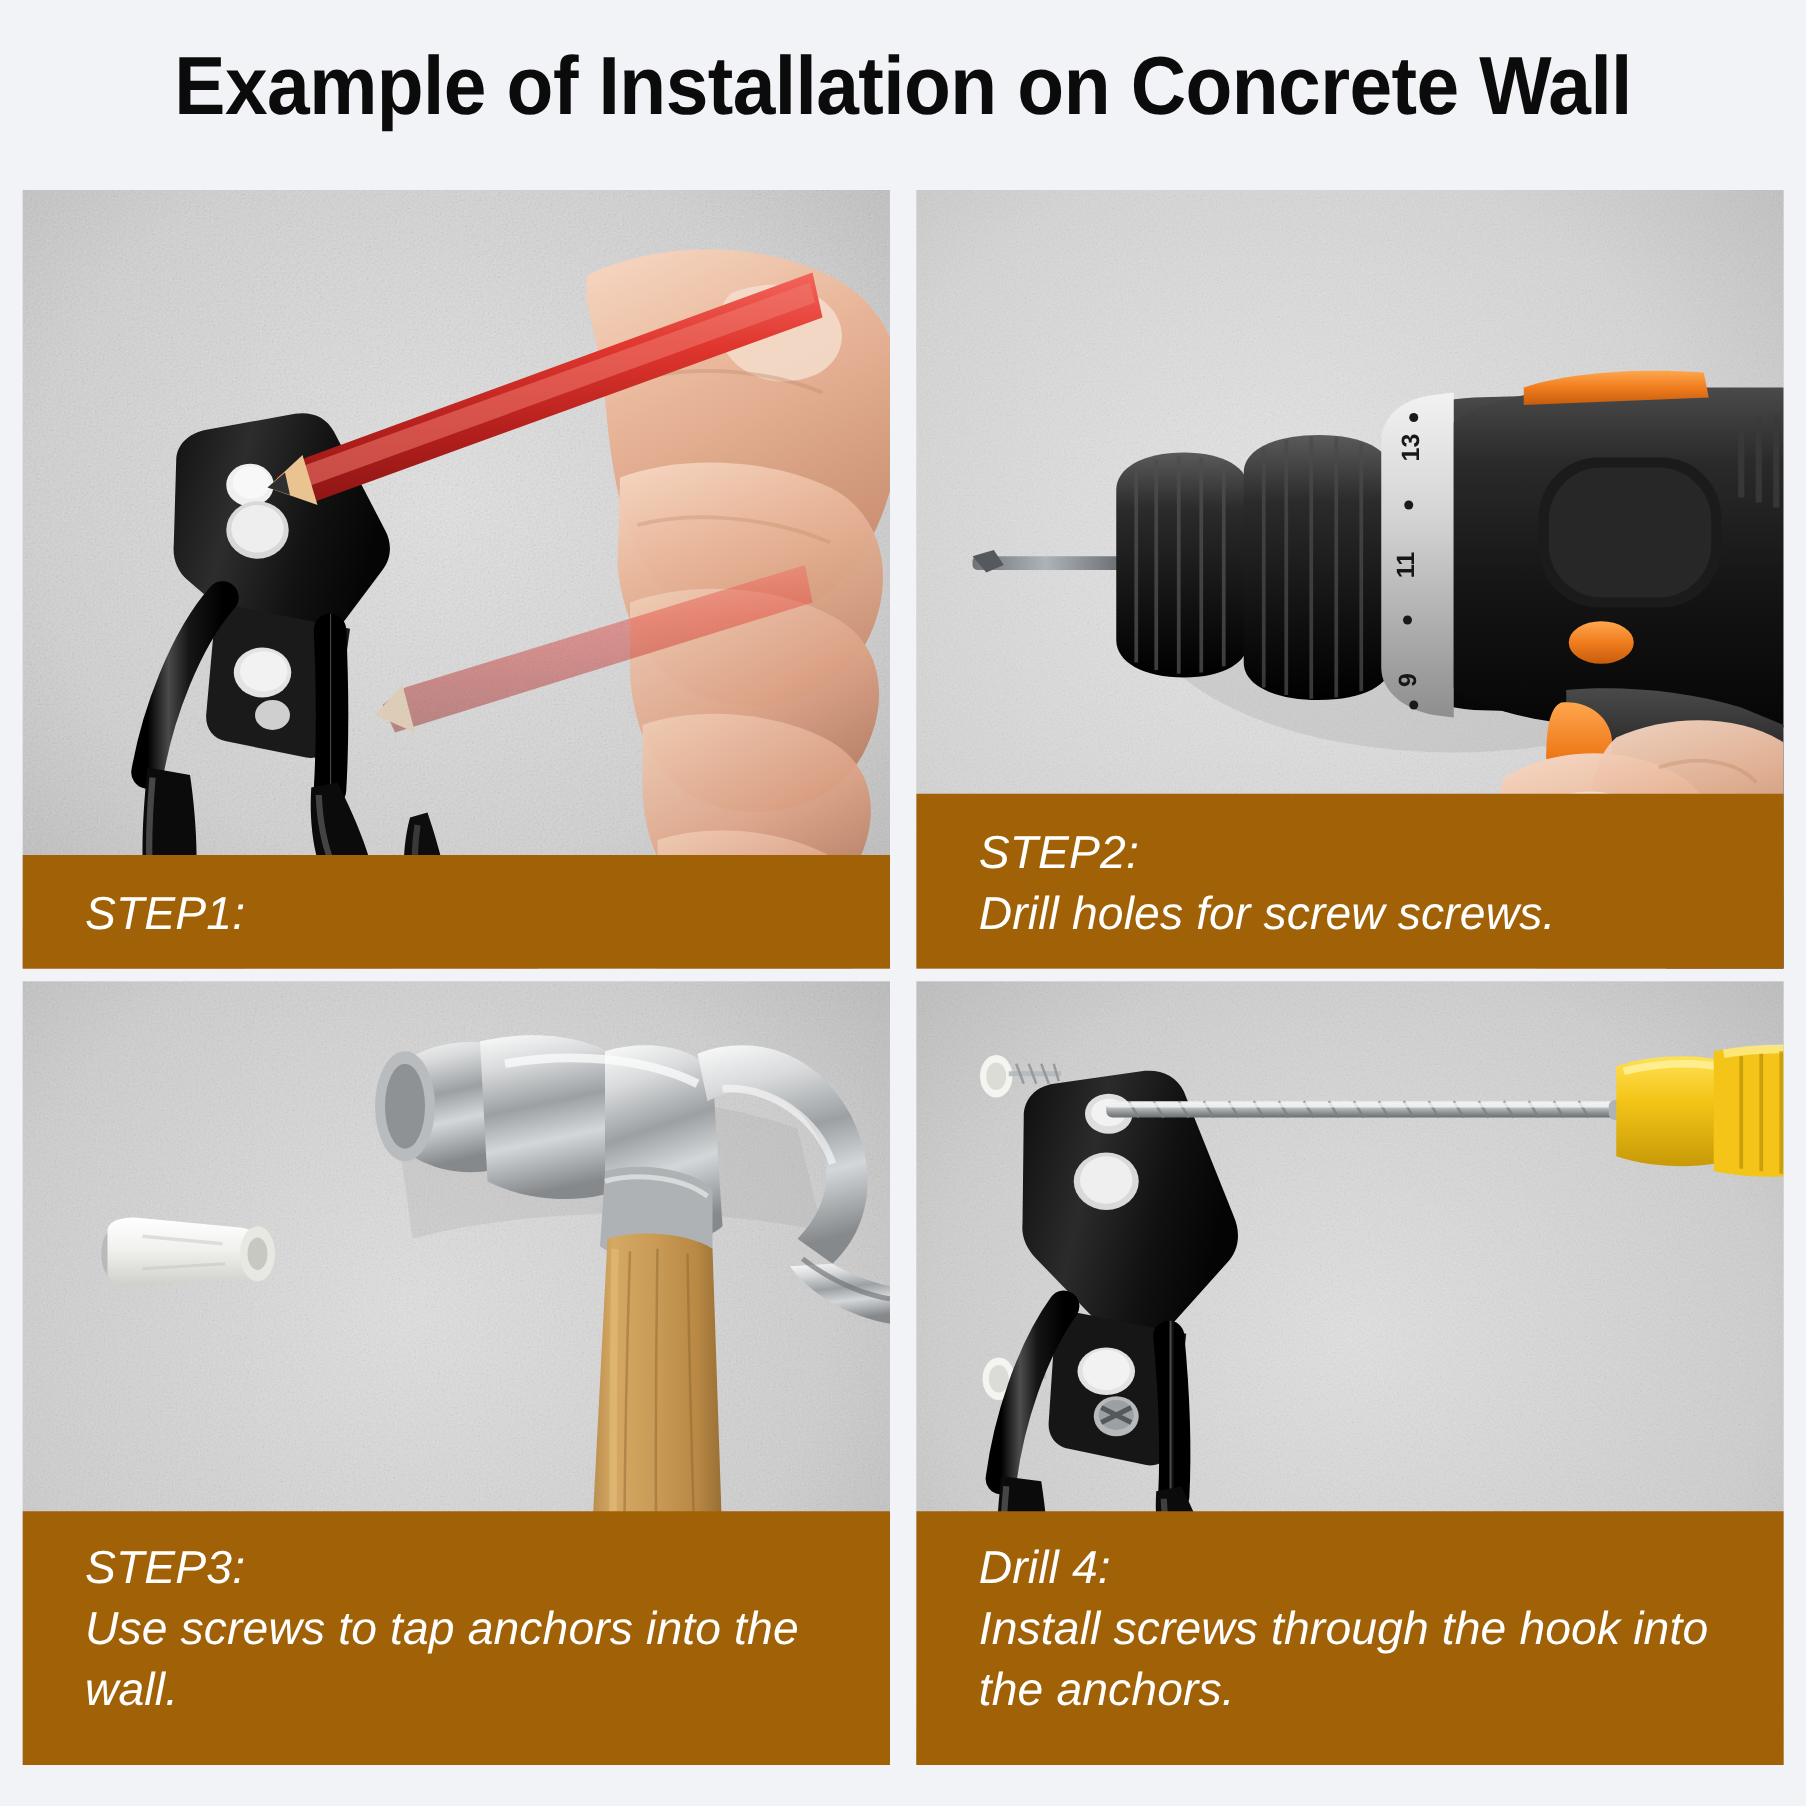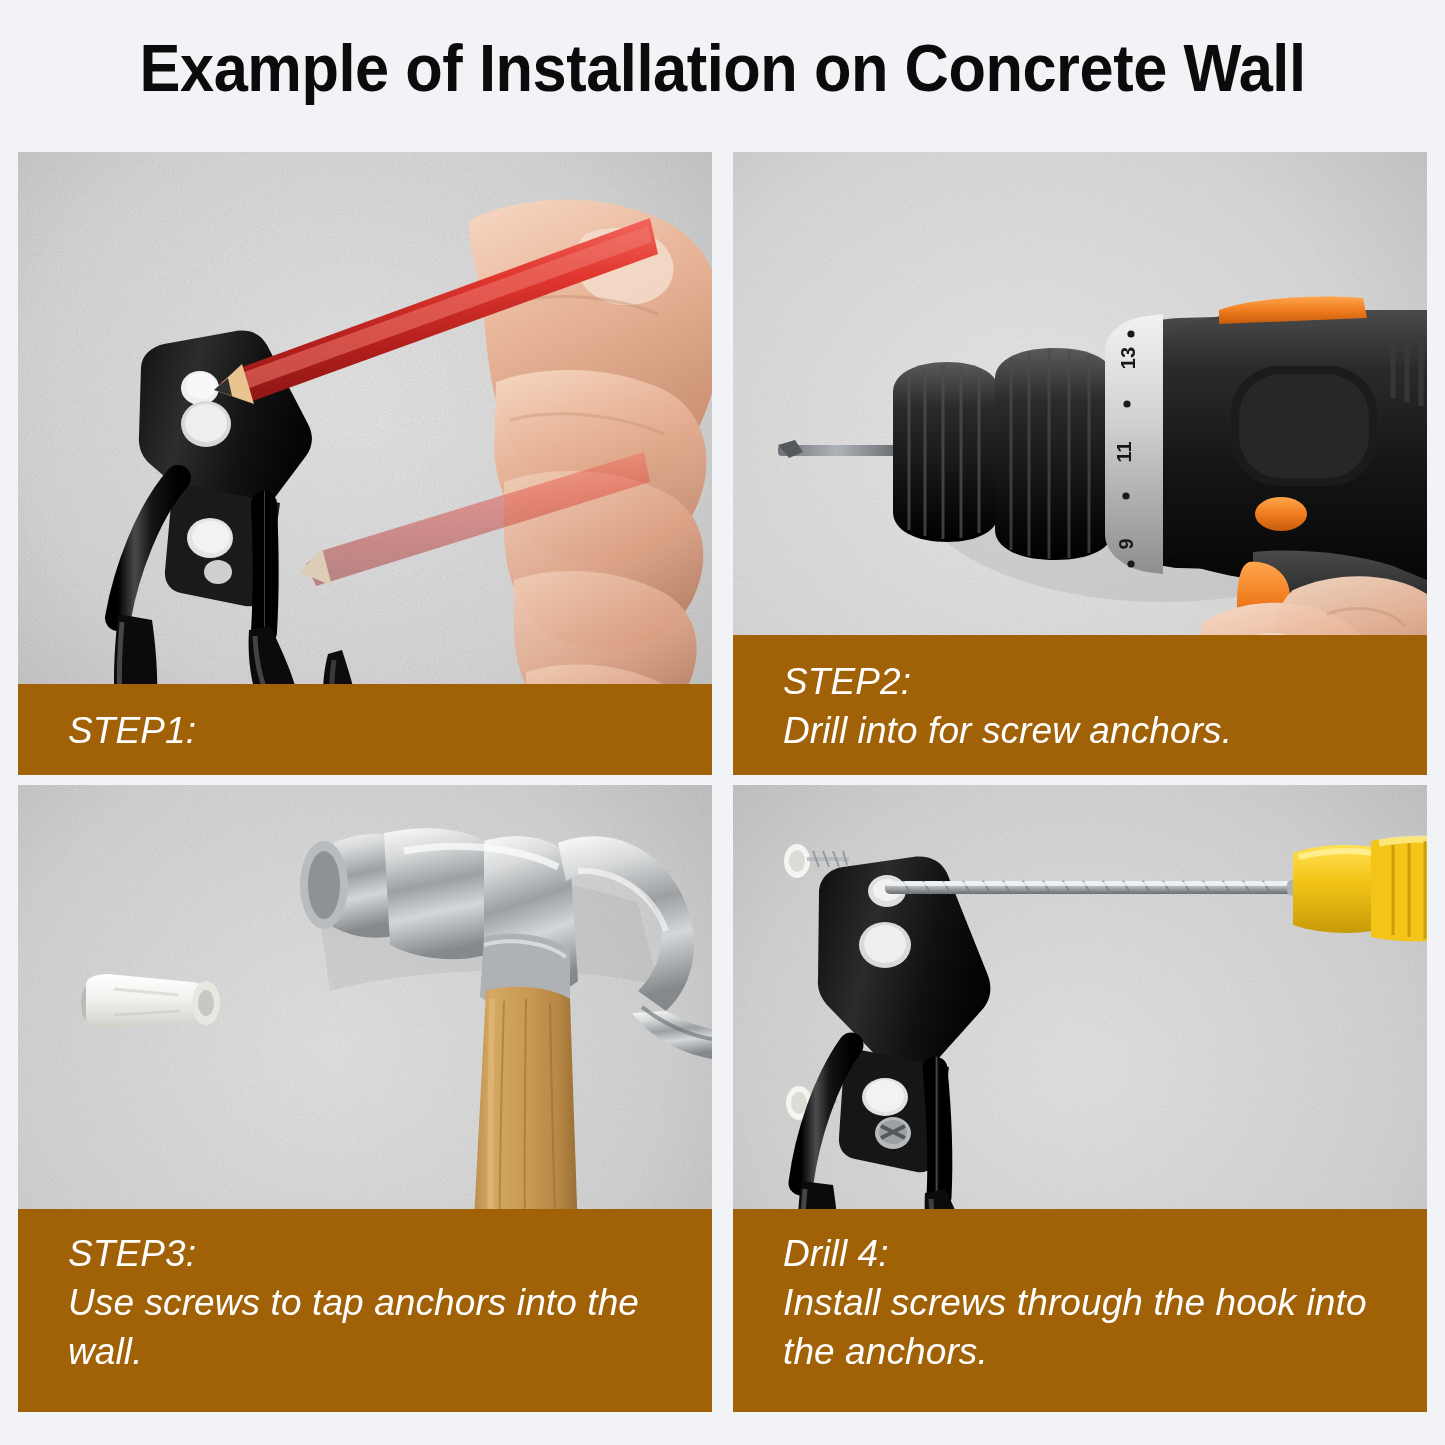--- a/index.html
+++ b/index.html
@@ -339,21 +339,21 @@
         <path d="M506 560 C 546 540, 608 544, 646 568 C 678 588, 684 623, 680 623 L 496 623 Z" fill="url(#skinG2)" opacity="0.94"></path>
 
         <path d="M506 488 C 534 476, 566 480, 580 498 C 592 514, 584 536, 560 544
                  C 534 552, 506 540, 500 520 C 496 506, 498 492, 506 488 Z" fill="#f4e0d1" opacity="0.9"></path>
         <path d="M594 462 C 624 452, 656 456, 672 474" stroke="#c08c6e" stroke-width="3" fill="none" opacity="0.4"></path>
       </g>
     </svg>
 
     <div class="caption">
       <span class="step-label">STEP2:</span>
-      <span class="step-text">Drill into for screw anchors.</span>
+      <span class="step-text">Drill holes for screw screws.</span>
     </div>
   </div>
 
   <div class="panel">
     <svg class="scene" viewBox="0 0 694 627" preserveAspectRatio="xMidYMid slice">
       <defs>
         <filter id="grain3" x="0" y="0" width="100%" height="100%">
           <feTurbulence type="fractalNoise" baseFrequency="0.66" numOctaves="4" seed="33" result="n"></feTurbulence>
           <feColorMatrix in="n" type="saturate" values="0"></feColorMatrix>
           <feComponentTransfer>

